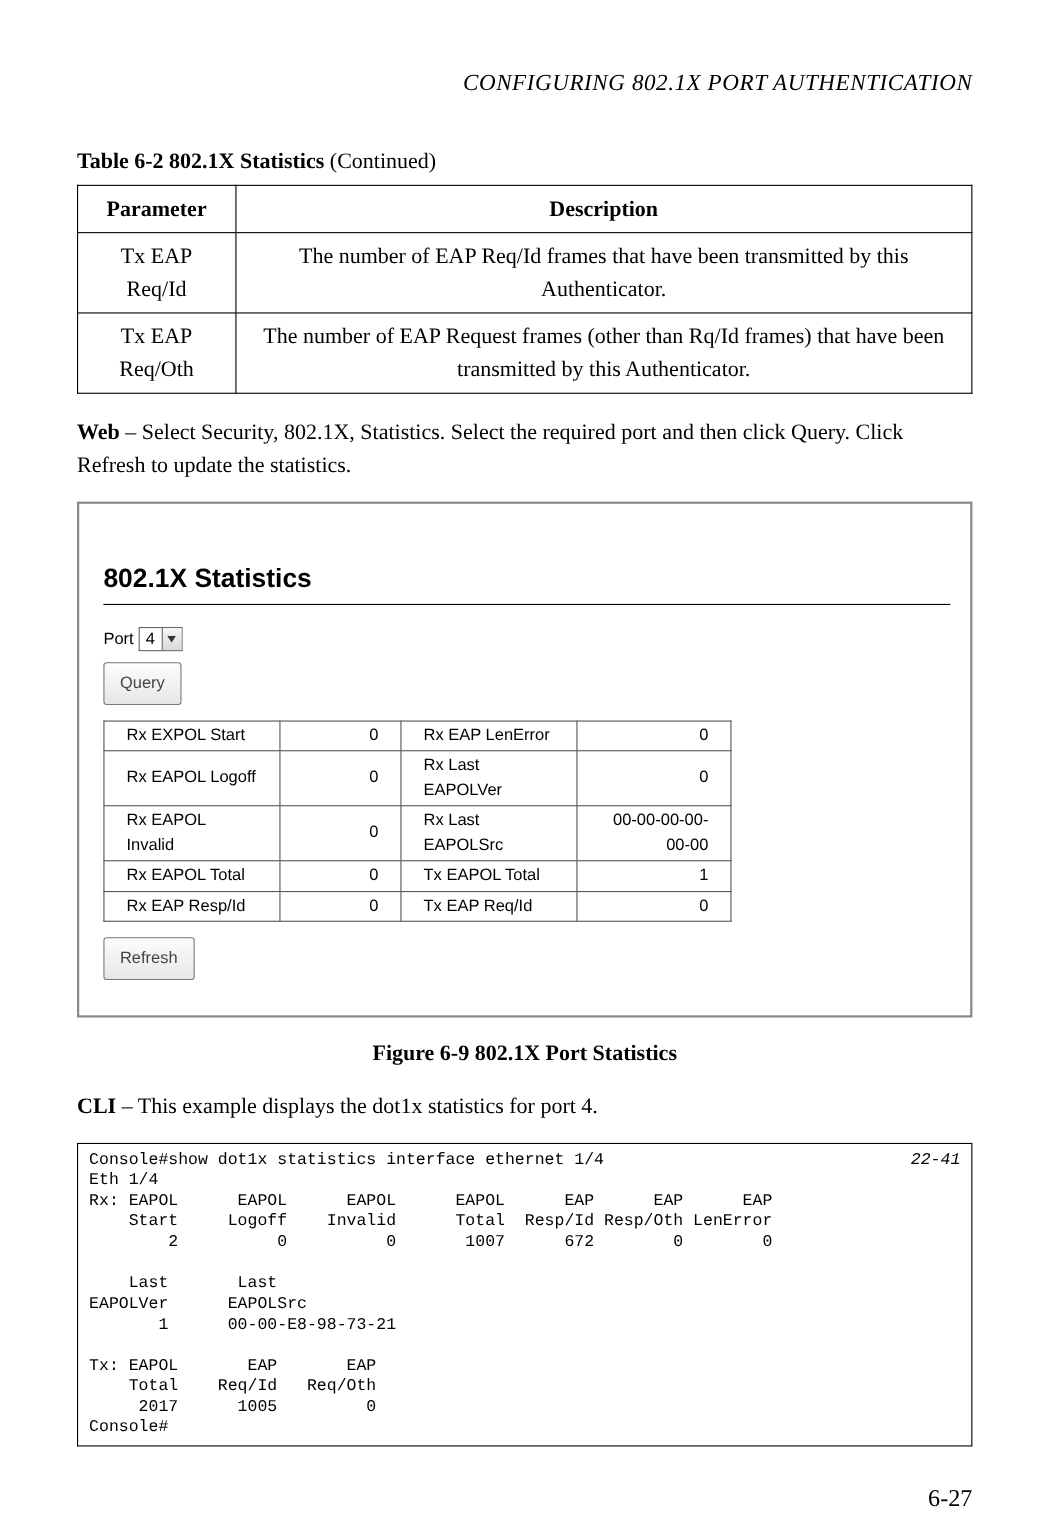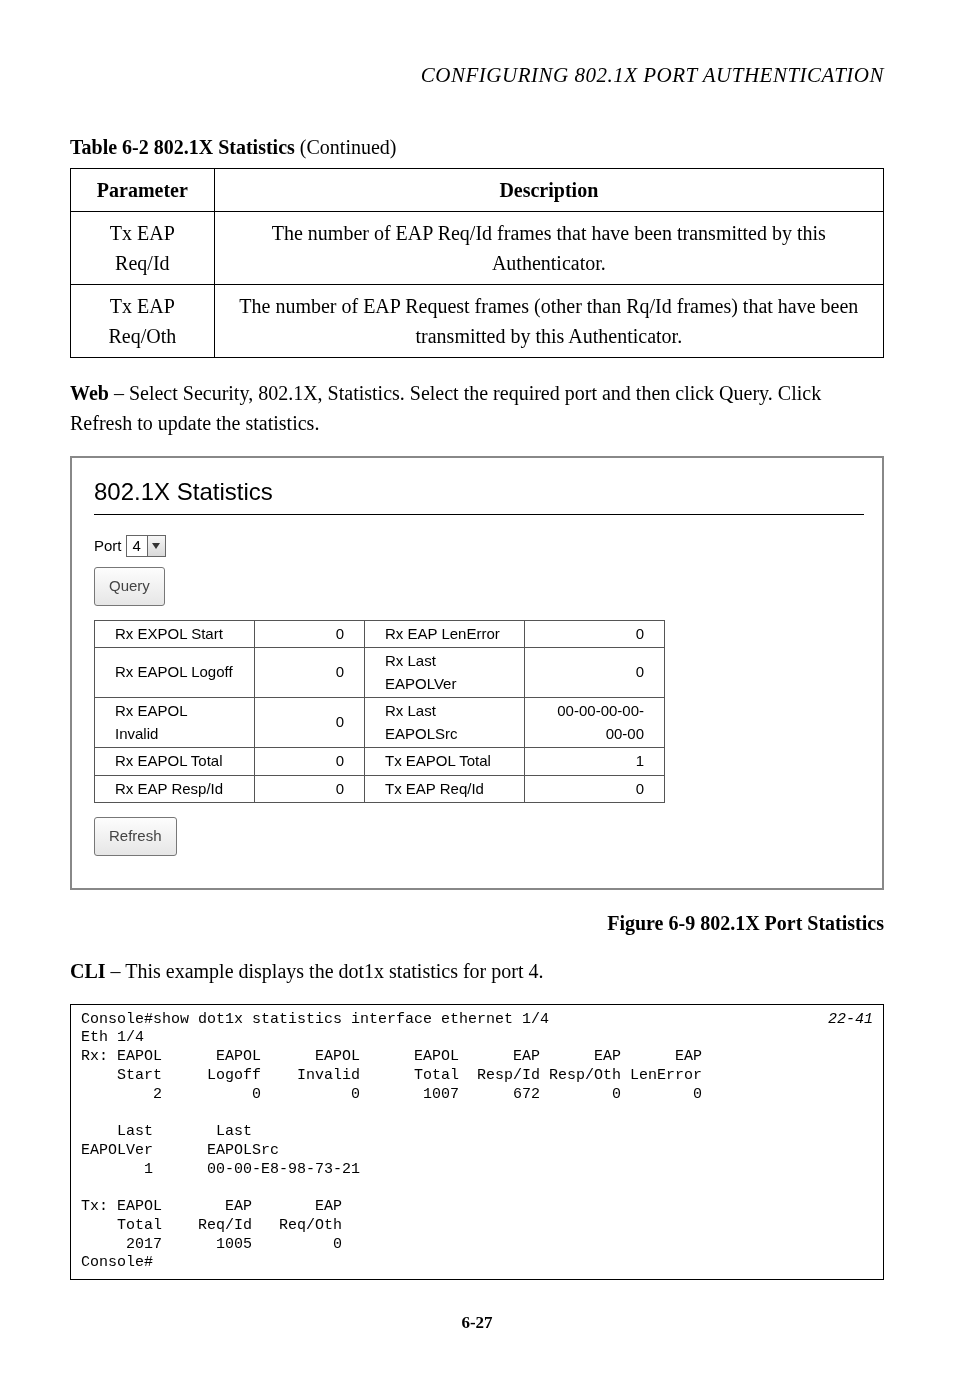--- a/index.html
+++ b/index.html
@@ -57,23 +57,24 @@
     }
     .panel {
       border: 2px solid #888;
       padding: 16px 18px 18px 22px;
       background: #fff;
       margin-bottom: 18px;
       font-family: Arial, Helvetica, sans-serif;
     }
     .panel-title {
       font-family: Arial, Helvetica, sans-serif;
-      font-weight: normal;
+      font-weight: bold;
       font-size: 24px;
       margin-bottom: 4px;
+      margin-top: 35px;
     }
     .panel hr.title-rule {
       border: none;
       border-top: 1px solid #000;
       margin-bottom: 20px;
     }
     .port-row {
       display: flex;
       align-items: center;
       gap: 4px;
@@ -138,43 +139,42 @@
     table.stats-table td.lbl2 {
       width: 160px;
       background: #fff;
     }
     table.stats-table td.val2 {
       width: 140px;
       text-align: right;
       background: #fff;
     }
     .figure-caption {
-      text-align: right;
+      text-align: center;
       font-weight: bold;
       font-size: 20px;
       margin-bottom: 18px;
     }
     .cli-box {
       border: 1.5px solid #000;
       padding: 6px 10px;
       font-family: 'Courier New', Courier, monospace;
       font-size: 15px;
       white-space: pre;
       line-height: 1.25;
       margin-bottom: 30px;
     }
     .cli-box .ital {
       font-style: italic;
       float: right;
     }
     .page-number {
-      text-align: center;
-      font-size: 17px;
+      text-align: right;
+      font-size: 22px;
       margin-top: 10px;
-      font-weight: bold;
     }
     .refresh-wrap {
       margin-top: 14px;
     }
   </style>
 </head>
 <body>
 
 <div class="page-header">CONFIGURING 802.1X PORT AUTHENTICATION</div>
 

